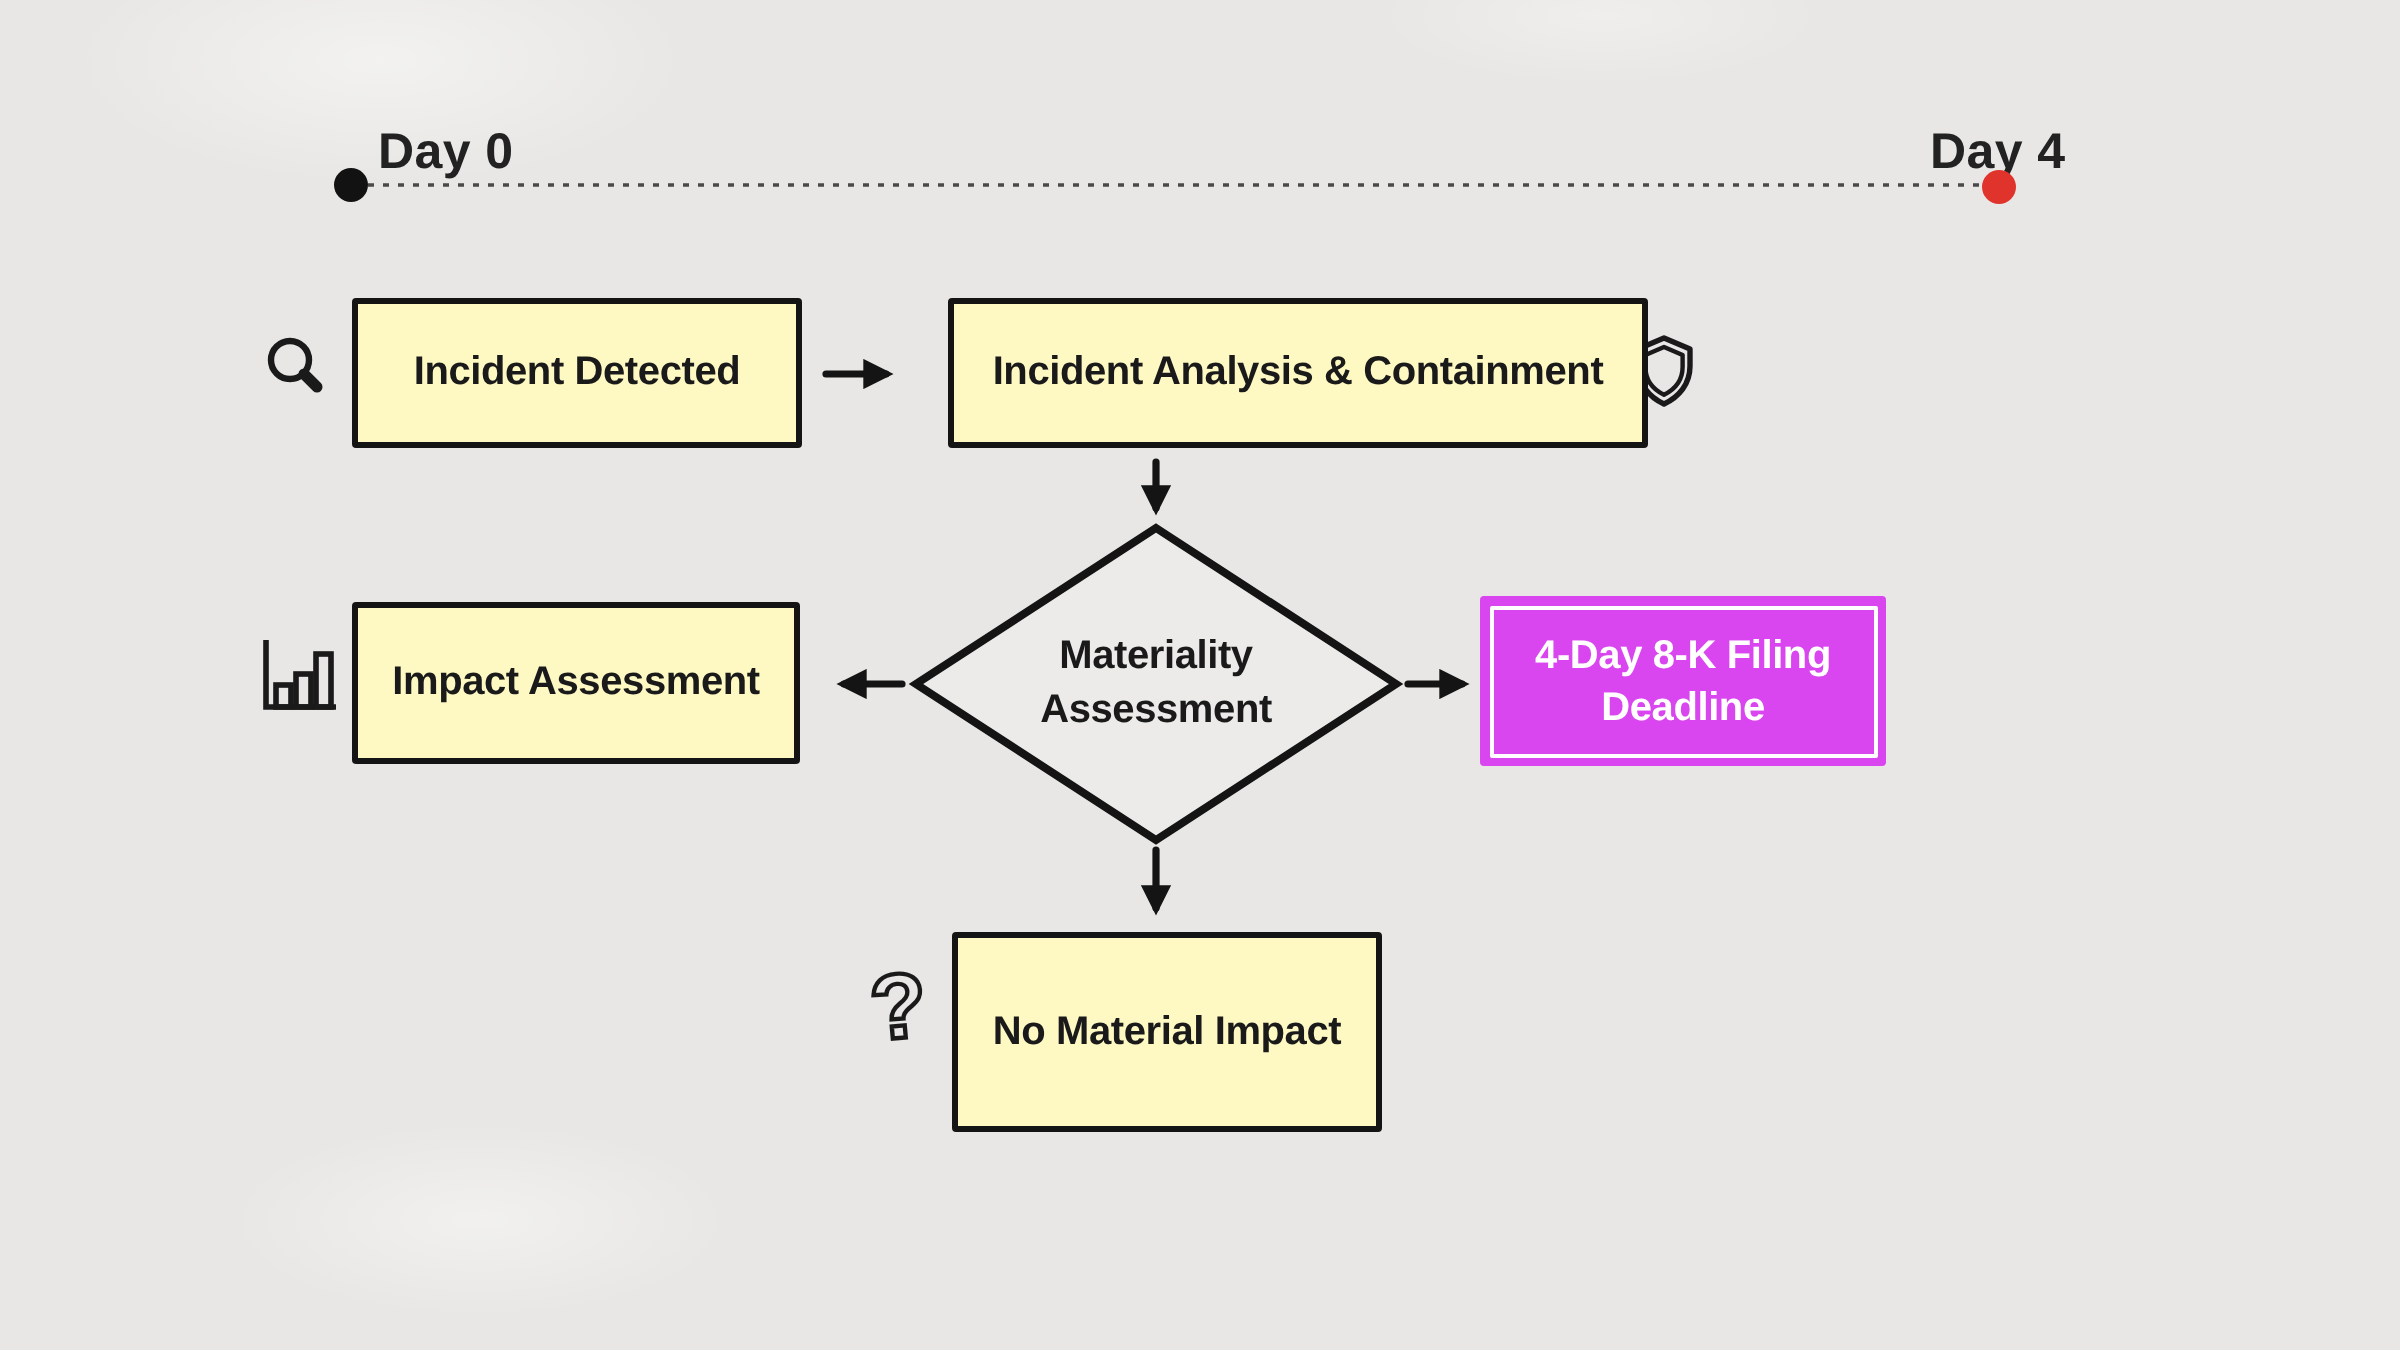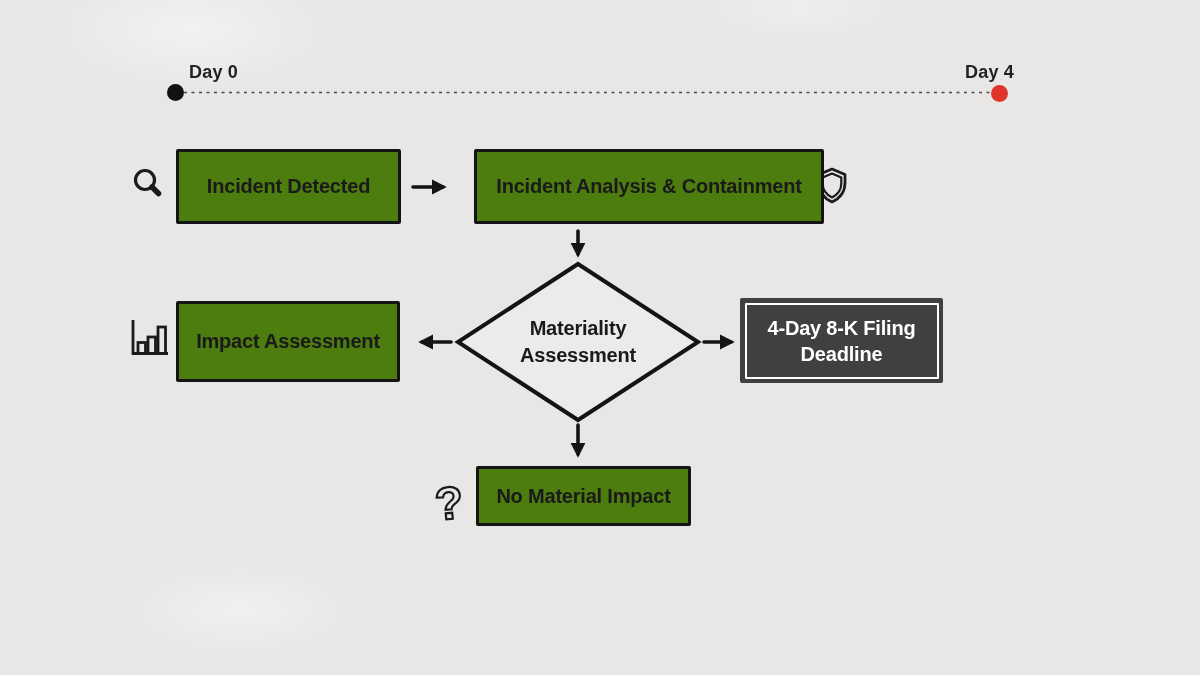--- a/index.html
+++ b/index.html
@@ -10,48 +10,48 @@
       radial-gradient(220px 90px at 190px 30px, rgba(255,255,255,.45), rgba(255,255,255,0) 70%),
       radial-gradient(180px 70px at 240px 610px, rgba(255,255,255,.40), rgba(255,255,255,0) 70%),
       radial-gradient(160px 50px at 800px 8px, rgba(255,255,255,.30), rgba(255,255,255,0) 70%),
       #e8e7e5;
     position:relative;
   }
   .canvas{position:absolute;inset:0;}
   svg.layer{position:absolute;left:0;top:0;}
 
   .tl-label{
-    position:absolute;font-size:18px;font-weight:600;color:#222;
+    position:absolute;font-size:25px;font-weight:600;color:#222;
     letter-spacing:.2px;
   }
   .dot{position:absolute;width:17px;height:17px;border-radius:50%;}
   .dot-start{left:167px;top:84px;background:#121212;}
   .dot-end{left:991px;top:85px;background:#e0332b;}
 
   .node{
     position:absolute;display:flex;align-items:center;justify-content:center;
-    background:#4d7c0f;border:3.5px solid #141414;border-radius:2px;
+    background:#fef9c3;border:3.5px solid #141414;border-radius:2px;
     color:#1a1a1a;font-weight:700;font-size:20px;text-align:center;
     letter-spacing:-0.2px;box-sizing:border-box;white-space:nowrap;
   }
   .node-incident{left:176px;top:149px;width:225px;height:75px;}
   .node-analysis{left:474px;top:149px;width:350px;height:75px;}
   .node-impact{left:176px;top:301px;width:224px;height:81px;}
-  .node-nomaterial{left:476px;top:466px;width:215px;height:60px;}
+  .node-nomaterial{left:476px;top:466px;width:215px;height:100px;}
 
   .diamond-label{
     position:absolute;left:495px;top:308px;width:166px;height:68px;
     display:flex;align-items:center;justify-content:flex-start;text-align:center;
     font-weight:700;font-size:20px;color:#1a1a1a;line-height:1.35;
     letter-spacing:-0.2px;
   }
 
   .deadline{
     position:absolute;left:740px;top:298px;width:203px;height:85px;
-    background:#404040;border-radius:2px;box-sizing:border-box;
+    background:#d946ef;border-radius:2px;box-sizing:border-box;
   }
   .deadline-inner{
     position:absolute;inset:4.5px;border:2.5px solid #ffffff;border-radius:1px;
     display:flex;align-items:center;justify-content:center;text-align:center;
     color:#ffffff;font-weight:700;font-size:20px;line-height:1.3;
     letter-spacing:-0.2px;padding:0 8px;
   }
 </style>
 </head>
 <body>

